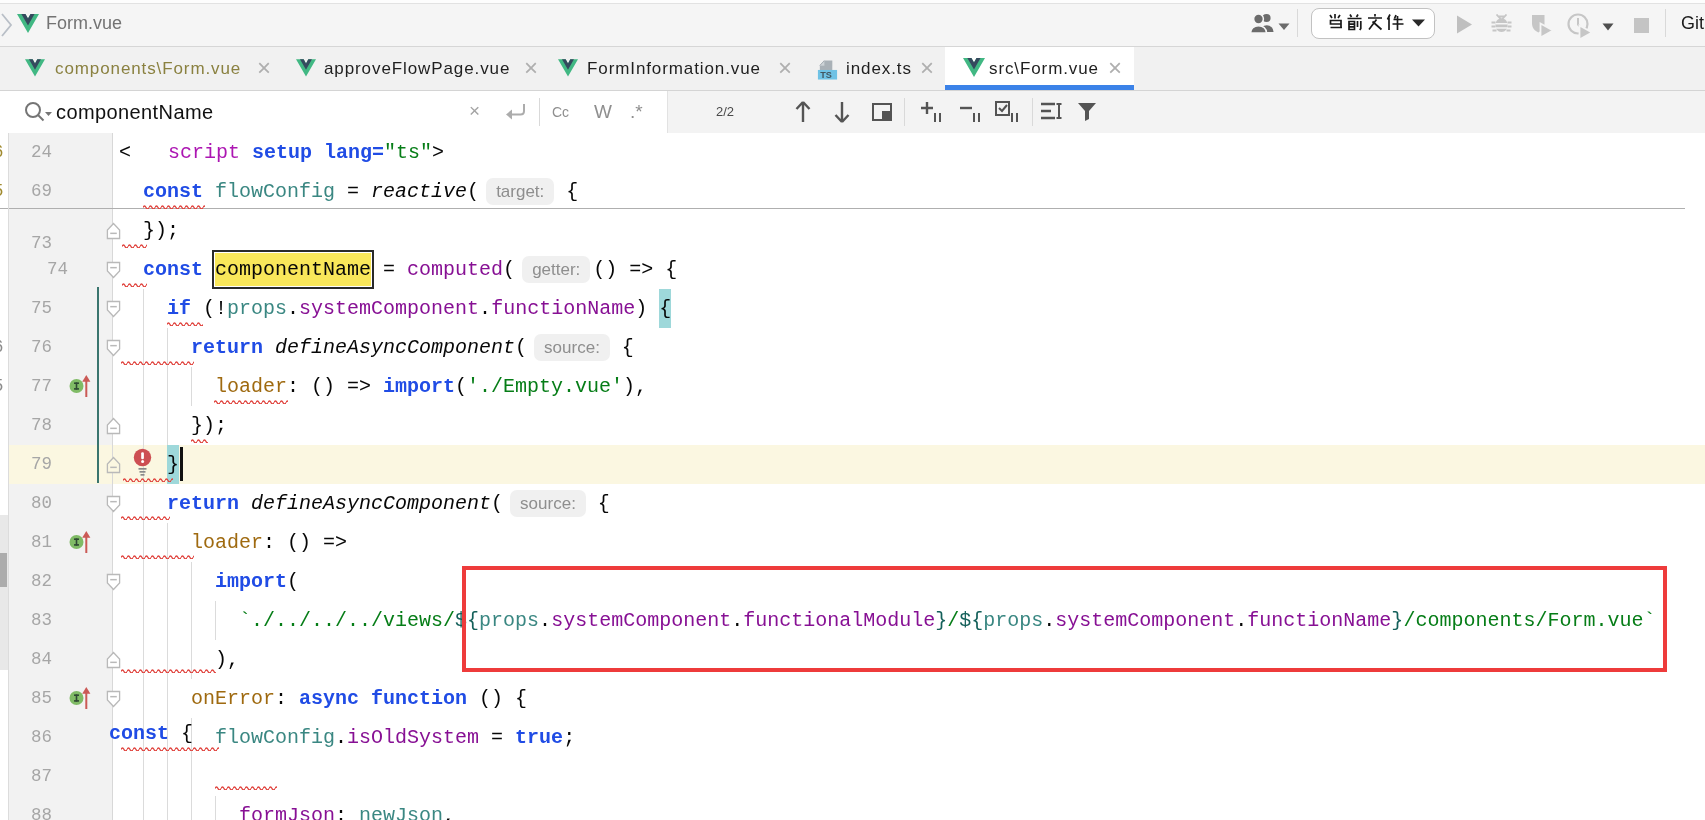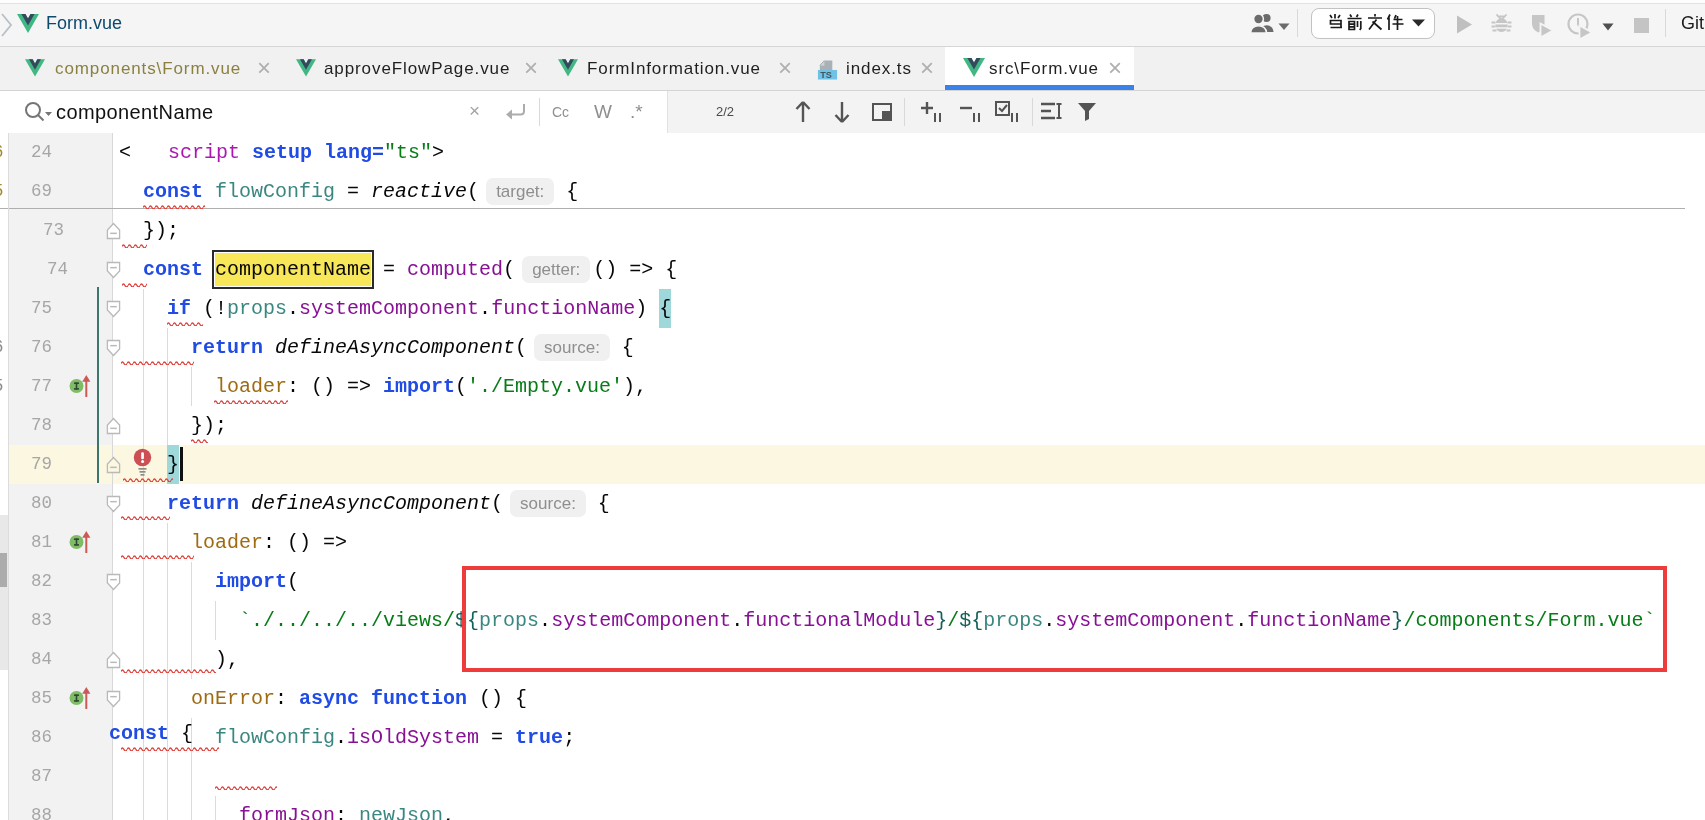--- a/index.html
+++ b/index.html
@@ -45,21 +45,21 @@
 
 <div class="abs" id="titlebar" style="left:0;top:0;width:1705px;height:46px;background:#F5F5F5;border-bottom:1px solid #D6D6D6;"></div>
 <div class="abs" style="left:0;top:0;width:1705px;height:3px;background:#FDFDFD;border-bottom:1px solid #E2E2E2;"></div>
 <svg class="abs" style="left:0;top:12px;width:14px;height:26px;" viewBox="0 0 14 26">
     <path d="M2 2l9 11-9 11" fill="none" stroke="#B9BFC7" stroke-width="1.8"></path>
   </svg>
 <svg class="abs" style="left:17px;top:14px;width:22px;height:19px;" viewBox="0 0 256 221">
     <path fill="#41B883" d="M204.8 0H256L128 220.8 0 0h98L128 51.4 157.4 0z"></path>
     <path fill="#35495E" d="M50.6 0 128 133.1 204.2 0h-46.8L128 51.4 98 0z"></path>
   </svg>
-<div class="abs" style="left:46px;top:0;height:46px;line-height:46px;font-size:18px;color:#0c4a6e;">Form.vue</div>
+<div class="abs" style="left:46px;top:0;height:46px;line-height:46px;font-size:18px;color:#737373;">Form.vue</div>
 
 <svg class="abs" style="left:1249px;top:13px;width:42px;height:23px;" viewBox="0 0 42 23">
     <circle cx="17.5" cy="5" r="4.1" fill="#6B6B6B"></circle>
     <path d="M11 19a6.8 6.8 0 0 1 13.6 0z" fill="#6B6B6B"></path>
     <circle cx="9.5" cy="6" r="4.9" fill="#6B6B6B" stroke="#F5F5F5" stroke-width="1.5"></circle>
     <path d="M1.5 20c0-4.6 3.6-7.3 8-7.3s8 2.7 8 7.3z" fill="#6B6B6B" stroke="#F5F5F5" stroke-width="1.5"></path>
     <path d="M29.5 10.5l5.5 6.5 5.5-6.5z" fill="#6B6B6B"></path>
   </svg>
 <div class="vsep" style="left:1297px;top:9px;height:28px;"></div>
 <div class="abs" style="left:1311px;top:8px;width:122px;height:29px;background:#fff;border:1px solid #C2C2C2;border-radius:8px;"></div>
@@ -209,21 +209,21 @@
 <div class="vg" style="left:215px;top:796px;height:24px;"></div>
 
 <div class="abs" style="left:0;top:515px;width:8px;height:155px;background:#E8E8E8;"></div>
 <div class="abs" style="left:0;top:553px;width:7px;height:34px;background:#ACACAC;"></div>
 <div class="abs" style="left:8px;top:133px;width:1px;height:687px;background:#DCDCDC;"></div>
 <div class="abs" style="left:-7px;top:133px;width:14px;font-family:'Liberation Mono',monospace;font-size:17.5px;line-height:39px;color:#A08A2E;">6<br>5</div>
 <div class="abs" style="left:-7px;top:328px;width:14px;font-family:'Liberation Mono',monospace;font-size:17.5px;line-height:39px;color:#8C8C8C;">6<br>5</div>
 
 <div class="ln" style="top:133px;">24</div>
 <div class="ln" style="top:172px;">69</div>
-<div class="ln" style="top:211px;padding-left:12px;">73</div>
+<div class="ln" style="top:224px;">73</div>
 <div class="ln" style="top:250px;padding-left:16px;">74</div>
 <div class="ln" style="top:289px;">75</div>
 <div class="ln" style="top:328px;">76</div>
 <div class="ln" style="top:367px;">77</div>
 <div class="ln" style="top:406px;">78</div>
 <div class="ln" style="top:445px;">79</div>
 <div class="ln" style="top:484px;">80</div>
 <div class="ln" style="top:523px;">81</div>
 <div class="ln" style="top:562px;">82</div>
 <div class="ln" style="top:601px;">83</div>

